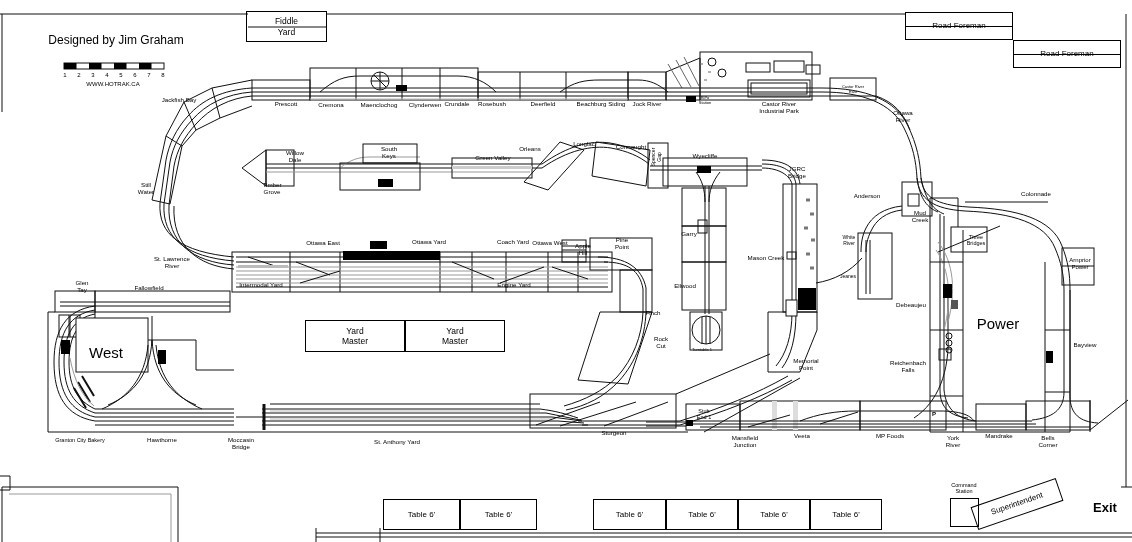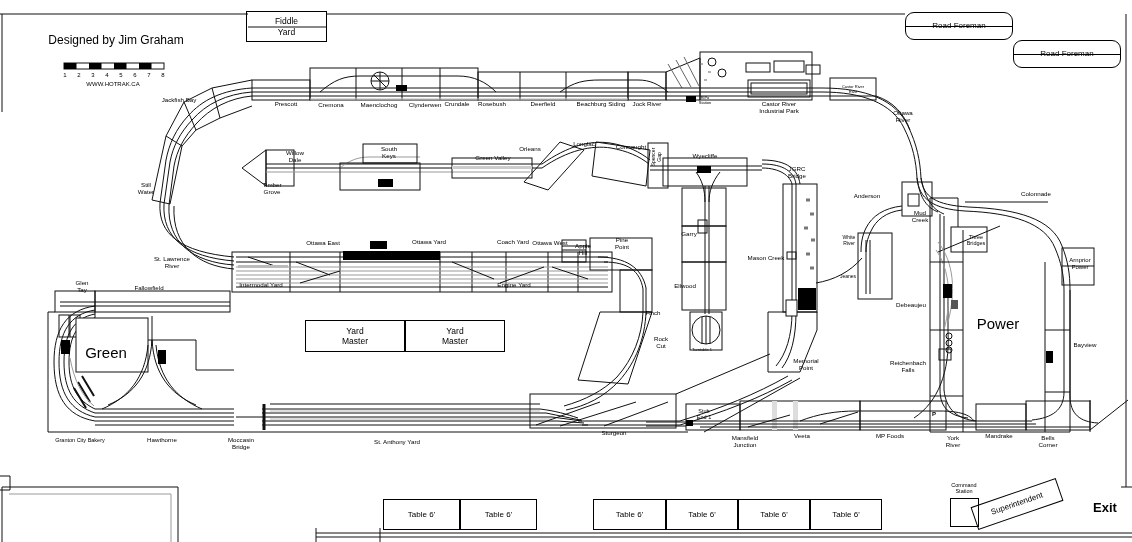--- a/index.html
+++ b/index.html
@@ -5,21 +5,21 @@
   html,body{margin:0;padding:0;background:#fff;}
   #stage{position:relative;width:1132px;height:542px;background:#ffffff;overflow:hidden;
          font-family:"Liberation Sans","DejaVu Sans",sans-serif;}
   #artwork{position:absolute;left:0;top:0;}
   #labels{position:absolute;left:0;top:0;width:1132px;height:542px;}
   .el{position:absolute;color:#000;}
   .label{white-space:pre-line;text-align:center;line-height:1.15;font-size:6.2px;}
   .box{border:1px solid #000;display:flex;align-items:center;justify-content:center;
        text-align:center;white-space:pre-line;font-size:8px;line-height:1.2;box-sizing:border-box;
        background:transparent;}
-  .strike{position:relative;border-radius:9px;}
+  .strike{position:relative;}
   .strike::after{content:"";position:absolute;left:-1px;right:-1px;top:50%;border-top:1px solid #000;}
   .bold{font-weight:bold;}
   .nums{word-spacing:9px;}
 </style>
 </head>
 <body>
 
 <div id="stage">
 
   <svg id="artwork" width="1132" height="542" viewBox="0 0 1132 542" xmlns="http://www.w3.org/2000/svg">
@@ -269,21 +269,21 @@
       <div class="el label" style="left: 514px; top: 285px; transform: translate(-50%, -50%);">Engine Yard</div>
       <div class="el label" style="left: 82px; top: 286px; transform: translate(-50%, -50%);">Glen
 Tay</div>
       <div class="el label" style="left: 149px; top: 288px; transform: translate(-50%, -50%);">Fallowfield</div>
       <div class="el label" style="left: 653px; top: 313px; transform: translate(-50%, -50%);">Finch</div>
       <div class="el label" style="left: 661px; top: 342px; transform: translate(-50%, -50%);">Rock
 Cut</div>
       <div class="el label" style="left: 702px; top: 350px; transform: translate(-50%, -50%); font-size: 4px;">Turntable 1</div>
       <div class="el label" style="left: 911px; top: 305px; transform: translate(-50%, -50%);">Debeaujeu</div>
       <div class="el label" style="left: 998px; top: 324px; transform: translate(-50%, -50%); font-size: 15px;">Power</div>
-      <div class="el label" style="left: 106px; top: 353px; transform: translate(-50%, -50%); font-size: 15px;">Green</div>
+      <div class="el label" style="left: 106px; top: 353px; transform: translate(-50%, -50%); font-size: 15px;">West</div>
       <div class="el label" style="left: 1085px; top: 345px; transform: translate(-50%, -50%);">Bayview</div>
       <div class="el label" style="left: 806px; top: 364px; transform: translate(-50%, -50%);">Memorial
 Point</div>
       <div class="el label" style="left: 908px; top: 366px; transform: translate(-50%, -50%);">Reichenbach
 Falls</div>
       <div class="el box" style="left: 305px; top: 320px; width: 100px; height: 32px; font-size: 8.5px;">Yard
 Master</div>
       <div class="el box" style="left: 405px; top: 320px; width: 100px; height: 32px; font-size: 8.5px;">Yard
 Master</div>
       <div class="el label" style="left: 80px; top: 440px; transform: translate(-50%, -50%); font-size: 5.5px;">Granton City Bakery</div>

